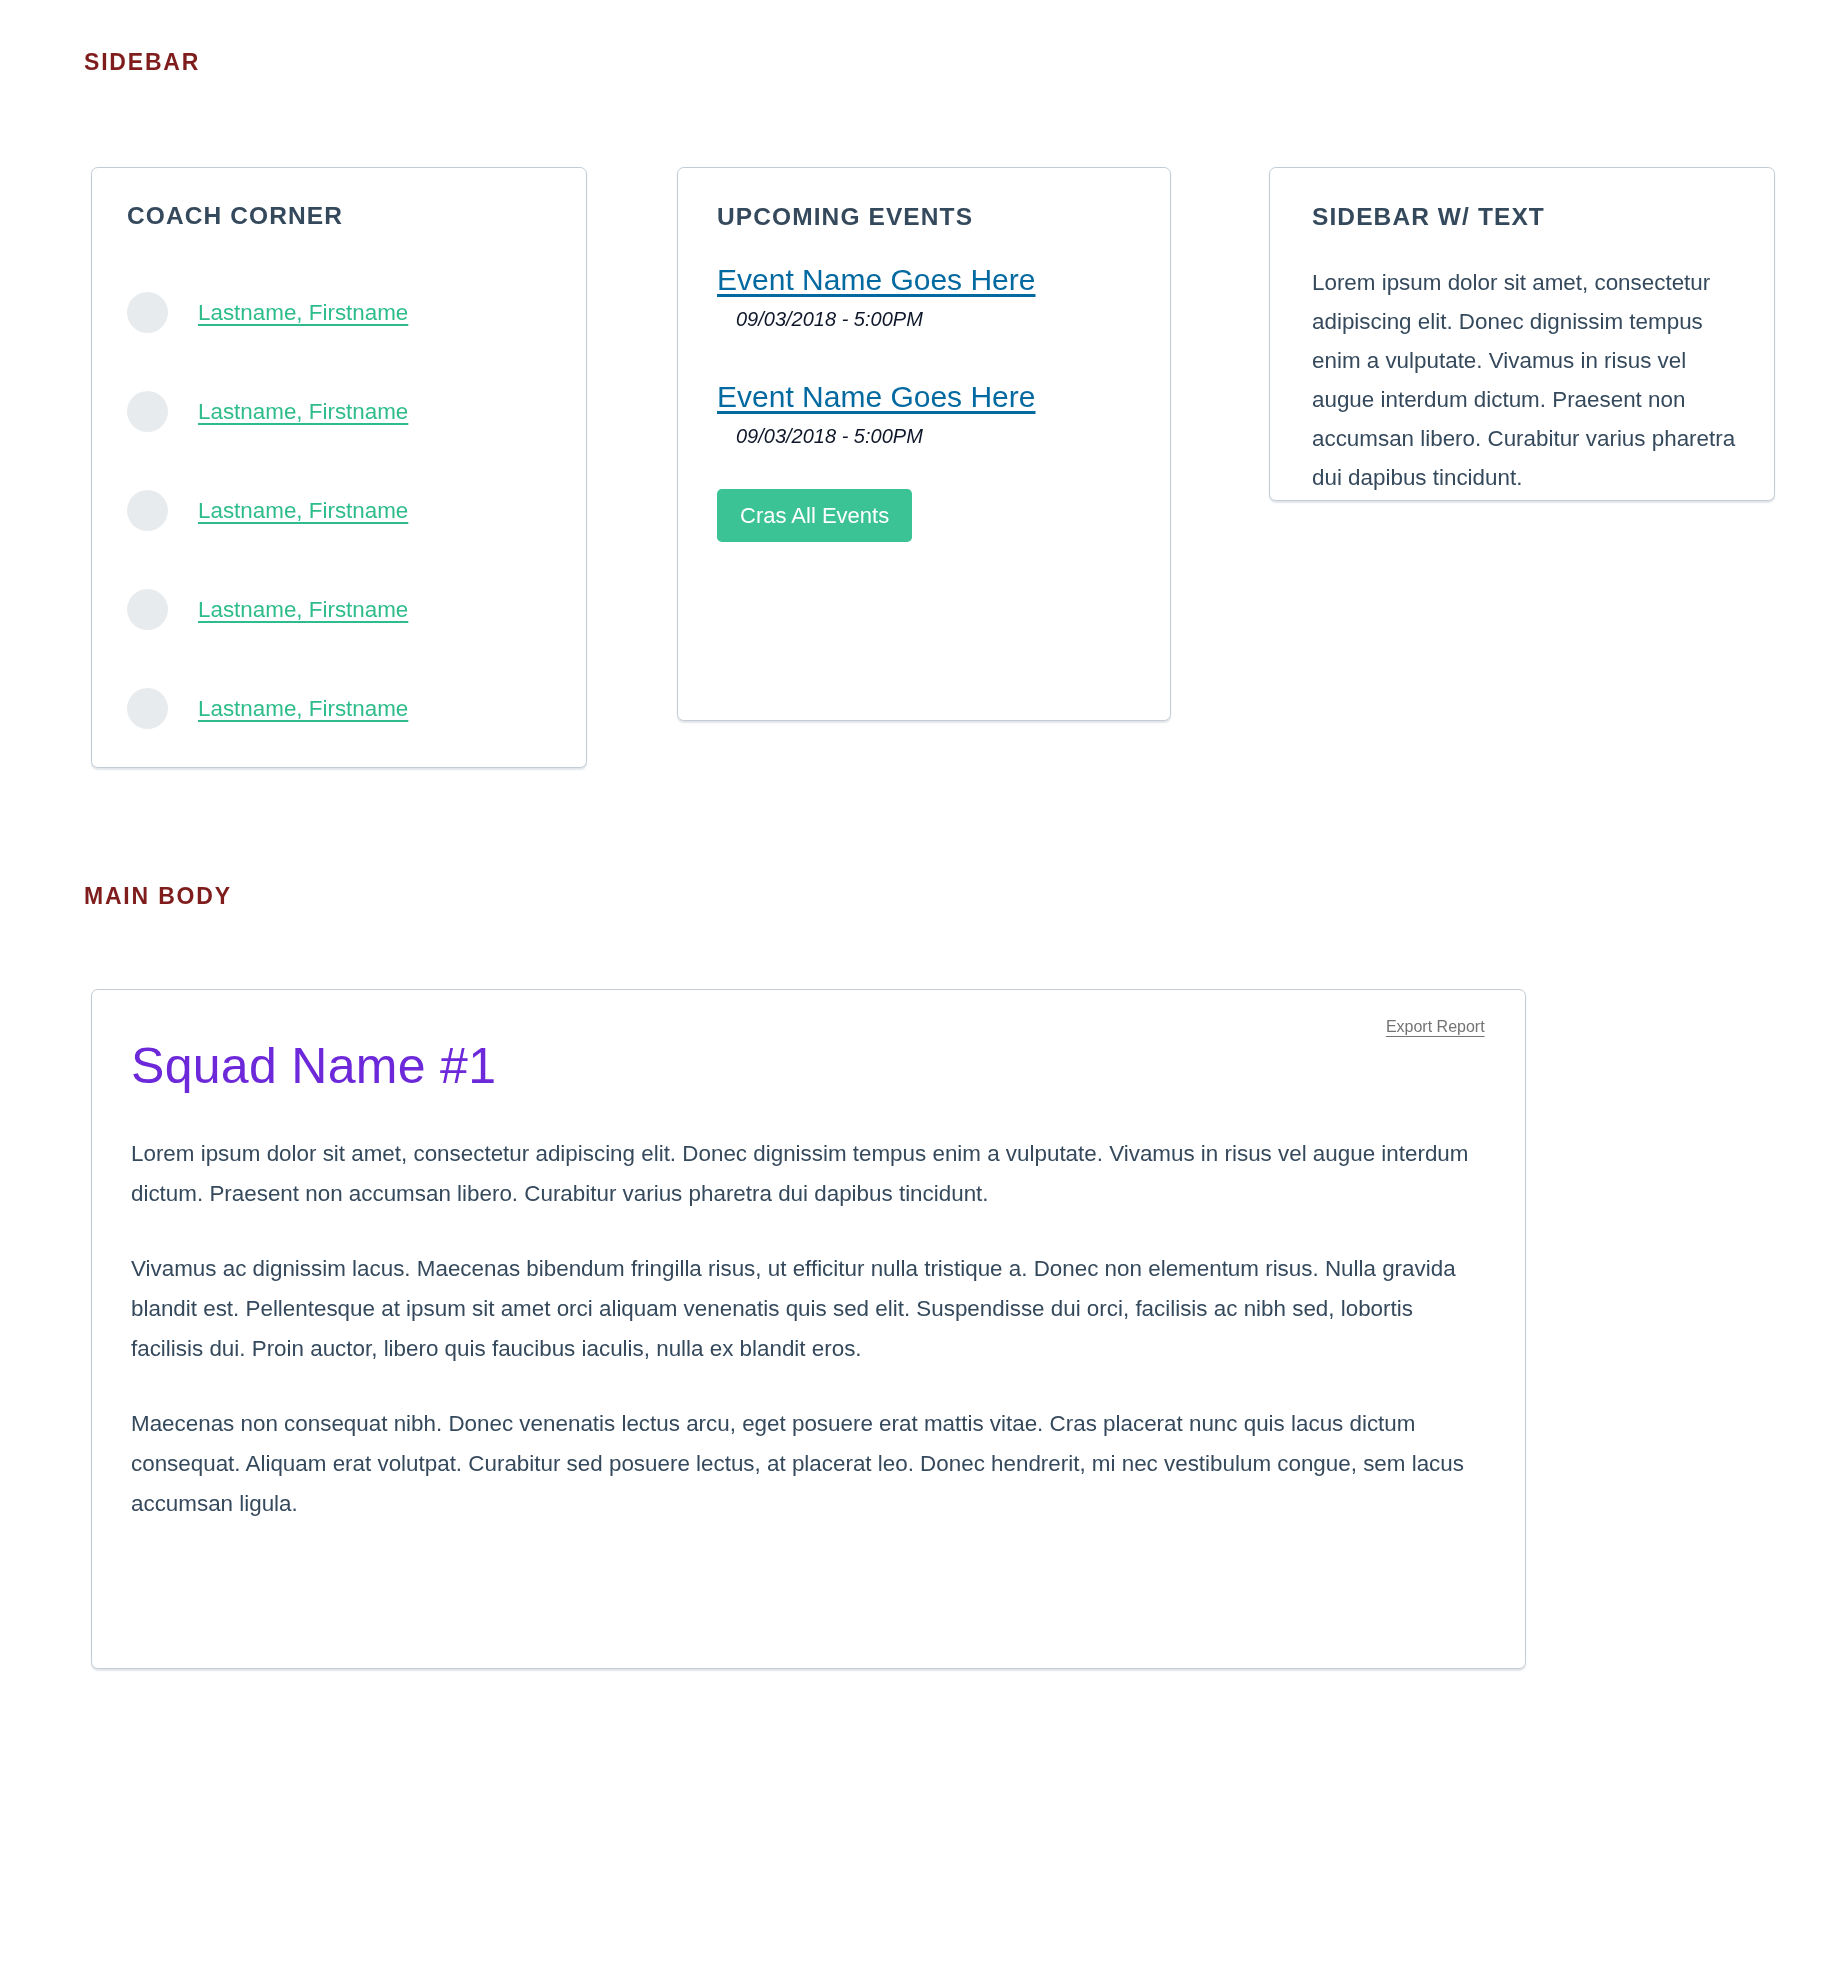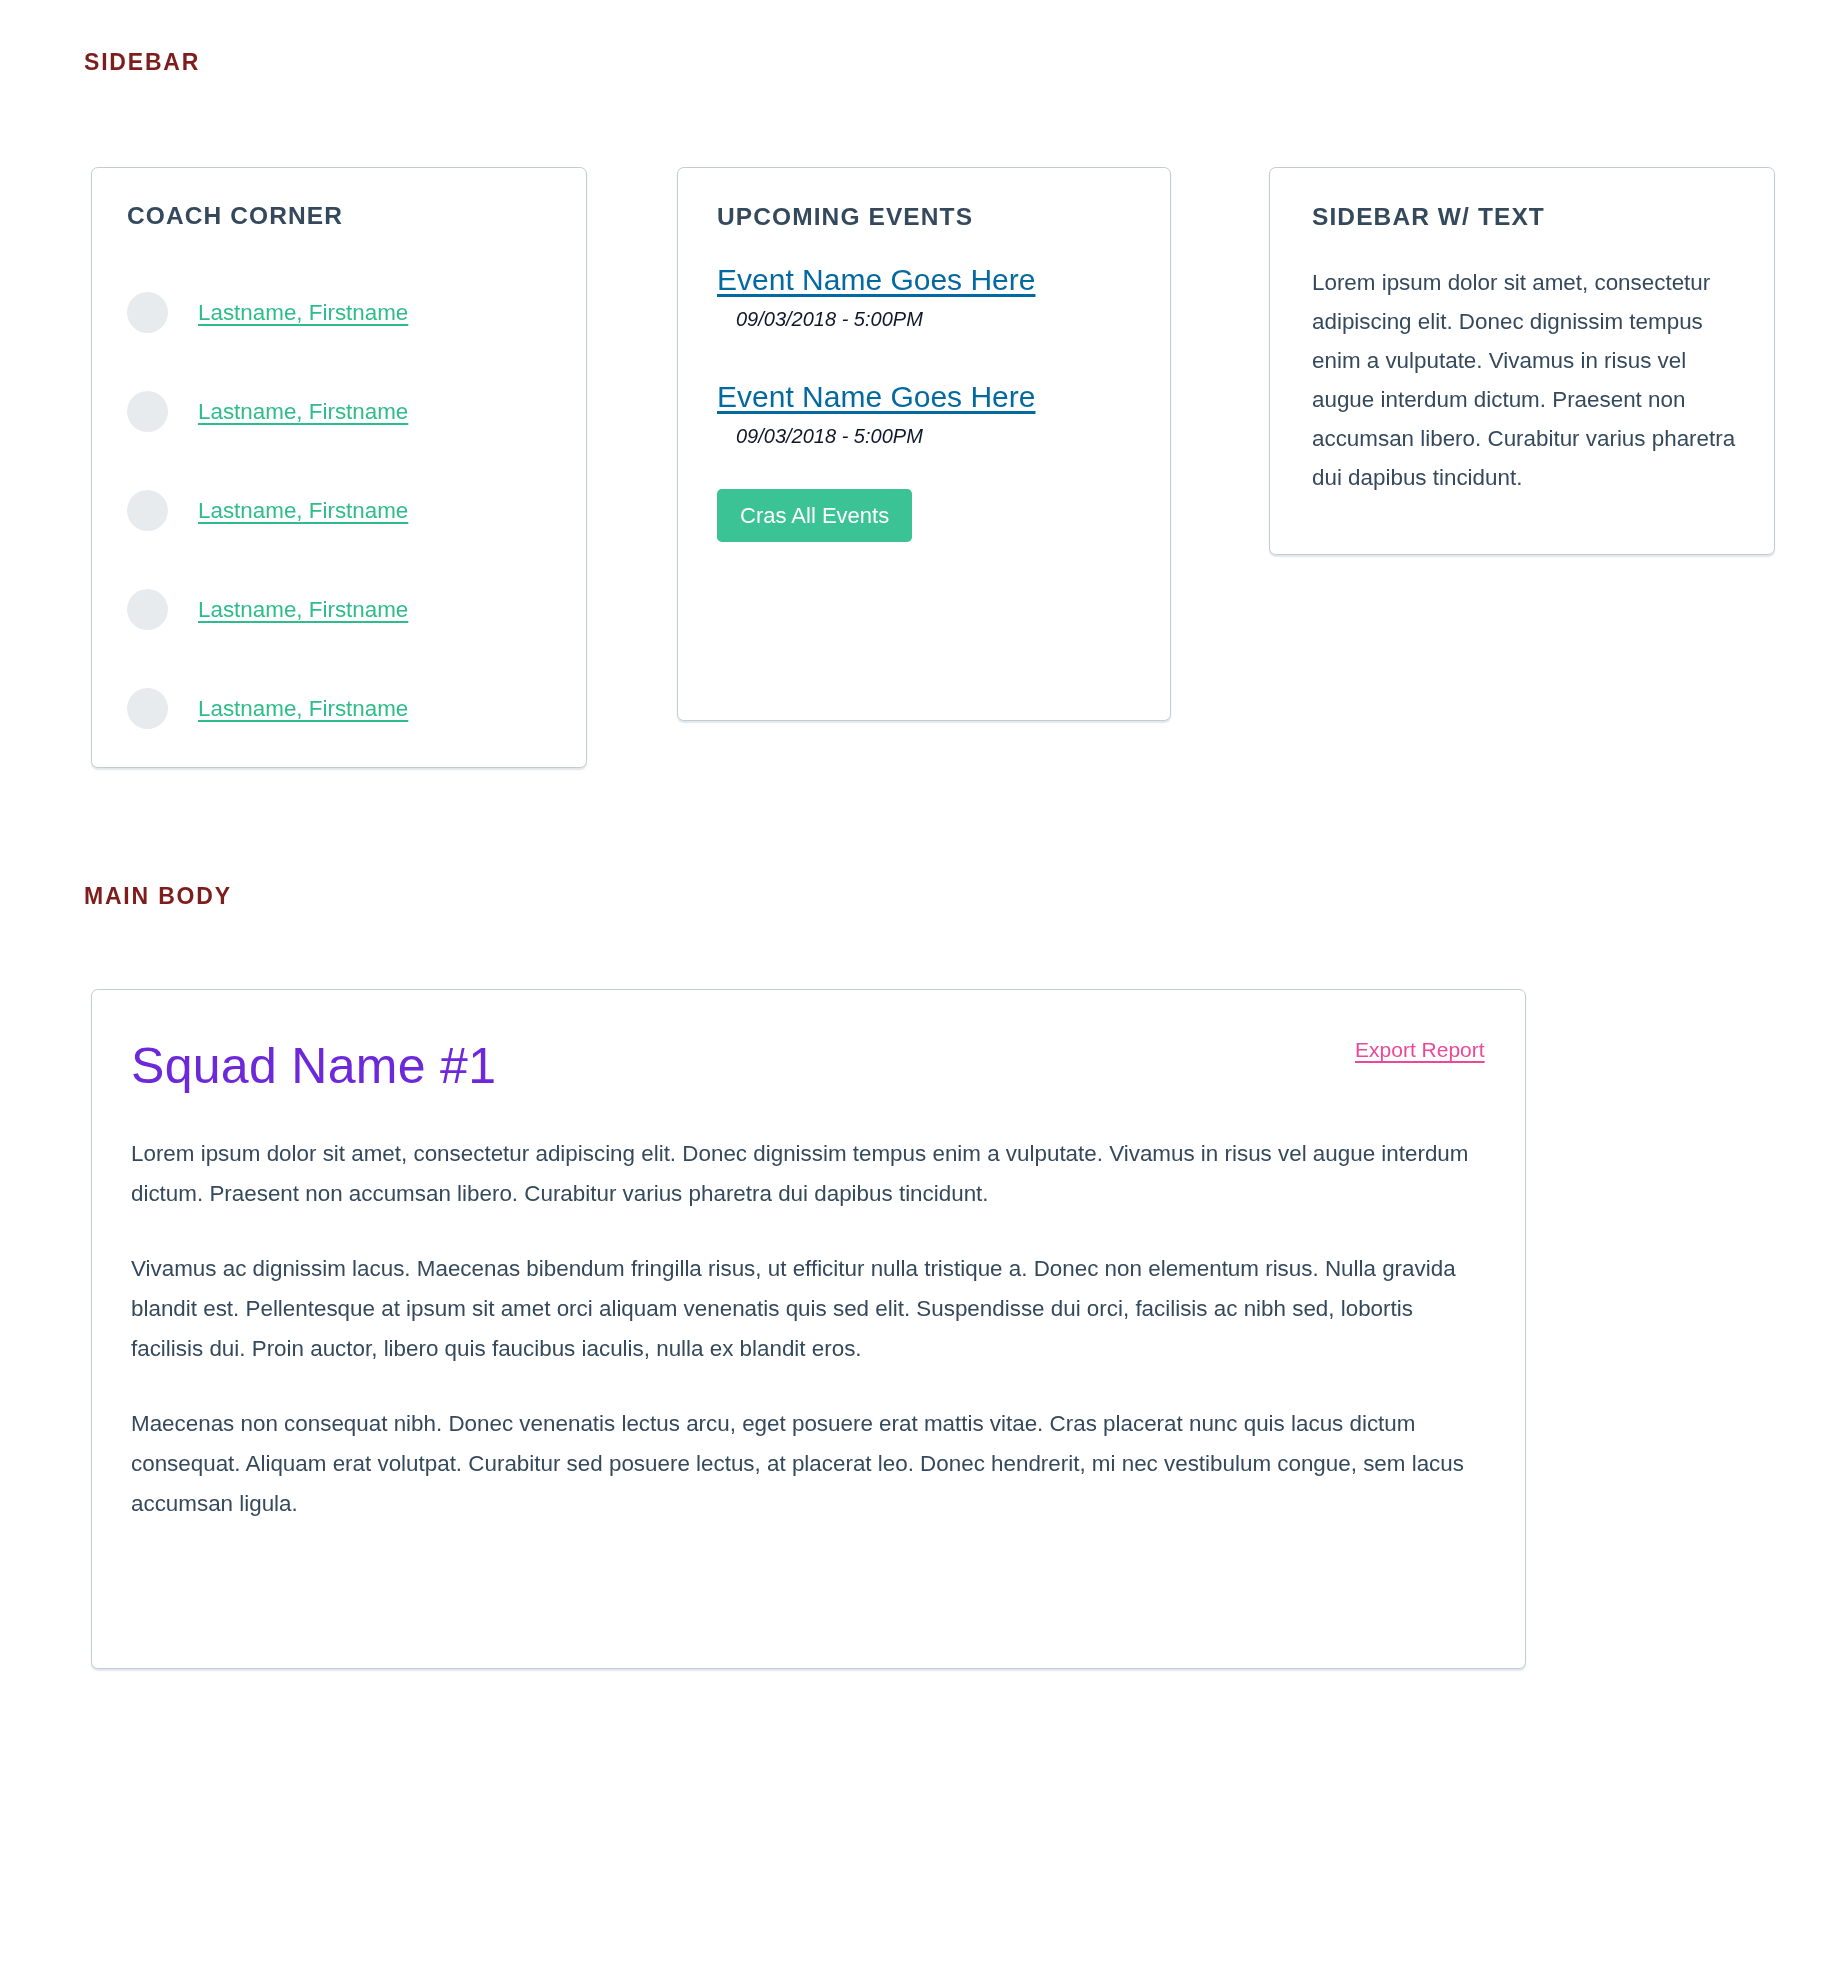--- a/index.html
+++ b/index.html
@@ -137,21 +137,21 @@
     padding: 13.6px 23px;
     cursor: pointer;
     white-space: nowrap;
   }
 
   
   #card-sidebar-text {
     left: 1269px;
     top: 167px;
     width: 506px;
-    height: 388px;
+    height: 334px;
   }
   #card-sidebar-text .card-title {
     position: absolute;
     left: 42px;
     top: 35px;
   }
   #sidebar-text-body {
     position: absolute;
     left: 42px;
     top: 95px;
@@ -181,23 +181,23 @@
     top: 20.4px;
     font-size: 50px;
     font-weight: 300;
     color: #6d28d9;
     letter-spacing: 0.3px;
     white-space: nowrap;
   }
   #export-report-link {
     position: absolute;
     right: 1.4px;
-    top: 21px;
-    font-size: 21px;
-    color: #ec4899;
+    top: 1px;
+    font-size: 16px;
+    color: #737373;
     text-decoration: underline;
     text-underline-offset: 4.1px;
     cursor: pointer;
     white-space: nowrap;
   }
   #main-body-paragraphs {
     position: absolute;
     left: 39px;
     right: 41px;
     top: 144px;

